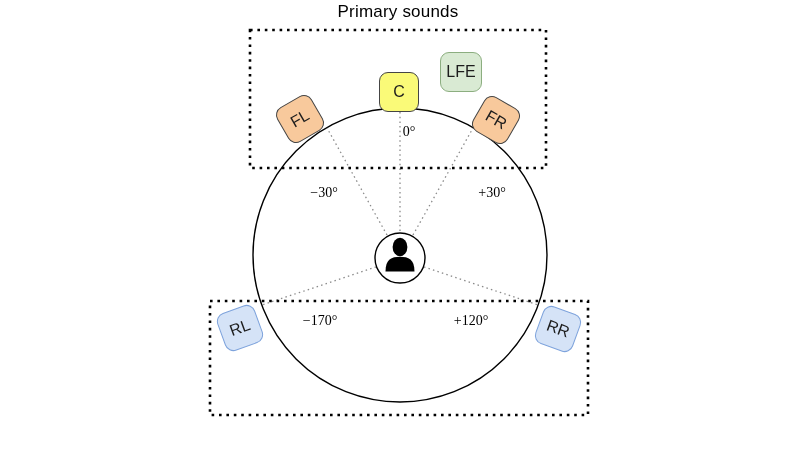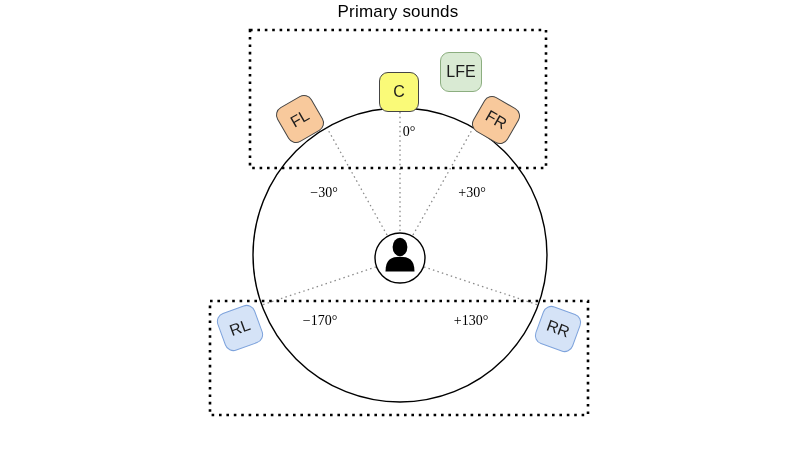--- a/index.html
+++ b/index.html
@@ -30,21 +30,21 @@
   .sp-fr { left:476px; top:100px; transform:rotate(30deg); }
   .sp-rl { left:220px; top:308px; transform:rotate(-20deg); }
   .sp-rr { left:538px; top:309px; transform:rotate(20deg); }
   .angle-label {
     position:absolute; transform:translate(-50%,-50%);
     font-family:"Liberation Serif", serif; font-size:14px; color:#000;
     white-space:nowrap;
   }
   .al-0    { left:409px; top:132px; }
   .al-m30  { left:324px; top:193px; }
-  .al-p30  { left:472px; top:193px; }
+  .al-p30  { left:492px; top:193px; }
   .al-m110 { left:320px; top:321px; }
   .al-p110 { left:471px; top:321px; }
 </style>
 </head>
 <body>
 
 <div class="stage">
 
   <svg width="801" height="451" viewBox="0 0 801 451">
 
@@ -88,15 +88,15 @@
     <span>RL</span>
   </div>
   <div class="speaker sp-rear sp-rr">
     <span>RR</span>
   </div>
 
   <div class="angle-label al-0">0°</div>
   <div class="angle-label al-m30">−30°</div>
   <div class="angle-label al-p30">+30°</div>
   <div class="angle-label al-m110">−170°</div>
-  <div class="angle-label al-p110">+130°</div>
+  <div class="angle-label al-p110">+120°</div>
 
 </div>
 
 </body></html>

